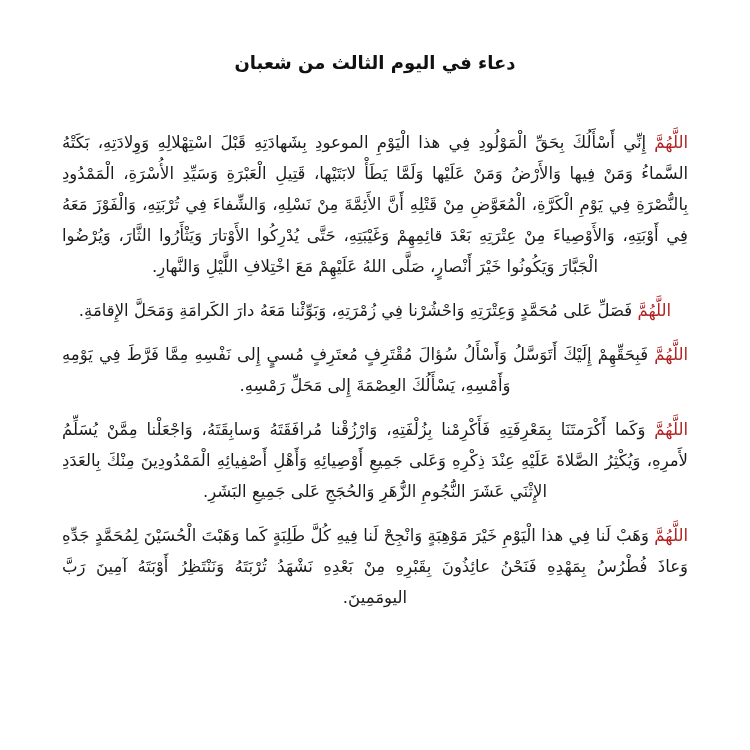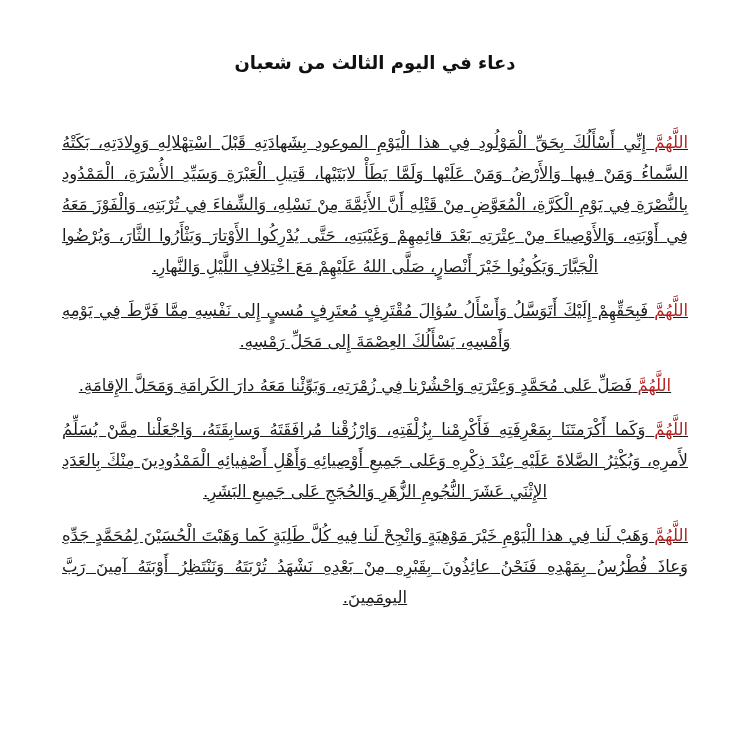--- a/index.html
+++ b/index.html
@@ -33,21 +33,20 @@
     direction: rtl;
     unicode-bidi: embed;
     font-size: 16.5px;
     line-height: 31px;
     text-align: justify;
     text-align-last: center;
     color: #1b1b1b;
   }
   .para {
     margin: 13px 0 13px 0;
-    text-decoration: underline;
   }
   .opener {
     color: #b32222;
   }
 </style>
 </head>
 <body>
 
 <div class="page">
 
@@ -55,26 +54,26 @@
 
   <div class="content">
 
     <p class="para">
       <span class="opener">اللَّهُمَّ</span>
       <span>إِنِّي أَسْأَلُكَ بِحَقِّ الْمَوْلُودِ فِي هذا الْيَوْمِ الموعودِ بِشَهادَتِهِ قَبْلَ اسْتِهْلالِهِ وَوِلادَتِهِ، بَكَتْهُ السَّماءُ وَمَنْ فِيها وَالأَرْضُ وَمَنْ عَلَيْها وَلَمَّا يَطَأْ لابَتَيْها، قَتِيلِ الْعَبْرَةِ وَسَيِّدِ الأُسْرَةِ، الْمَمْدُودِ بِالنُّصْرَةِ فِي يَوْمِ الْكَرَّةِ، الْمُعَوَّضِ مِنْ قَتْلِهِ أَنَّ الأَئِمَّةَ مِنْ نَسْلِهِ، وَالشِّفاءَ فِي تُرْبَتِهِ، وَالْفَوْزَ مَعَهُ فِي أَوْبَتِهِ، وَالأَوْصِياءَ مِنْ عِتْرَتِهِ بَعْدَ قائِمِهِمْ وَغَيْبَتِهِ، حَتَّى يُدْرِكُوا الأَوْتارَ وَيَثْأَرُوا الثَّارَ، وَيُرْضُوا الْجَبَّارَ وَيَكُونُوا خَيْرَ أَنْصارٍ، صَلَّى اللهُ عَلَيْهِمْ مَعَ اخْتِلافِ اللَّيْلِ وَالنَّهارِ.</span>
     </p>
 
     <p class="para">
       <span class="opener">اللَّهُمَّ</span>
-      <span>فَبِحَقِّهِمْ إِلَيْكَ أَتَوَسَّلُ وَأَسْأَلُ سُؤالَ مُقْتَرِفٍ مُعتَرِفٍ مُسيٍ إِلى نَفْسِهِ مِمَّا فَرَّطَ فِي يَوْمِهِ وَأَمْسِهِ، يَسْأَلُكَ العِصْمَةَ إِلى مَحَلِّ رَمْسِهِ.</span>
+      <span>فَصَلِّ عَلى مُحَمَّدٍ وَعِتْرَتِهِ وَاحْشُرْنا فِي زُمْرَتِهِ، وَبَوِّئْنا مَعَهُ دارَ الكَرامَةِ وَمَحَلَّ الإِقامَةِ.</span>
     </p>
 
     <p class="para">
       <span class="opener">اللَّهُمَّ</span>
-      <span>فَصَلِّ عَلى مُحَمَّدٍ وَعِتْرَتِهِ وَاحْشُرْنا فِي زُمْرَتِهِ، وَبَوِّئْنا مَعَهُ دارَ الكَرامَةِ وَمَحَلَّ الإِقامَةِ.</span>
+      <span>فَبِحَقِّهِمْ إِلَيْكَ أَتَوَسَّلُ وَأَسْأَلُ سُؤالَ مُقْتَرِفٍ مُعتَرِفٍ مُسيٍ إِلى نَفْسِهِ مِمَّا فَرَّطَ فِي يَوْمِهِ وَأَمْسِهِ، يَسْأَلُكَ العِصْمَةَ إِلى مَحَلِّ رَمْسِهِ.</span>
     </p>
 
     <p class="para">
       <span class="opener">اللَّهُمَّ</span>
       <span>وَكَما أَكْرَمتَنَا بِمَعْرِفَتِهِ فَأَكْرِمْنا بِزُلْفَتِهِ، وَارْزُقْنا مُرافَقَتَهُ وَسابِقَتَهُ، وَاجْعَلْنا مِمَّنْ يُسَلِّمُ لأَمرِهِ، وَيُكْثِرُ الصَّلاةَ عَلَيْهِ عِنْدَ ذِكْرِهِ وَعَلى جَمِيعِ أَوْصِيائِهِ وَأَهْلِ أَصْفِيائِهِ الْمَمْدُودِينَ مِنْكَ بِالعَدَدِ الإِثْنَي عَشَرَ النُّجُومِ الزُّهَرِ وَالحُجَجِ عَلى جَمِيعِ البَشَرِ.</span>
     </p>
 
     <p class="para">
       <span class="opener">اللَّهُمَّ</span>
       <span>وَهَبْ لَنا فِي هذا الْيَوْمِ خَيْرَ مَوْهِبَةٍ وَانْجِحْ لَنا فِيهِ كُلَّ طَلِبَةٍ كَما وَهَبْتَ الْحُسَيْنَ لِمُحَمَّدٍ جَدِّهِ وَعاذَ فُطْرُسُ بِمَهْدِهِ فَنَحْنُ عائِذُونَ بِقَبْرِهِ مِنْ بَعْدِهِ نَشْهَدُ تُرْبَتَهُ وَنَنْتَظِرُ أَوْبَتَهُ آمِينَ رَبَّ اليومَمِينَ.</span>

